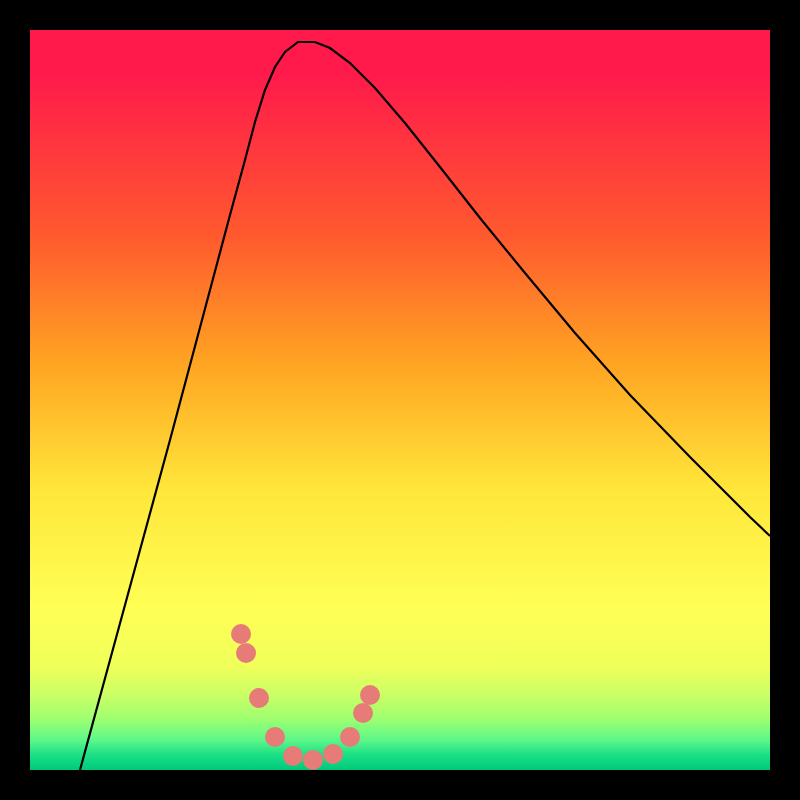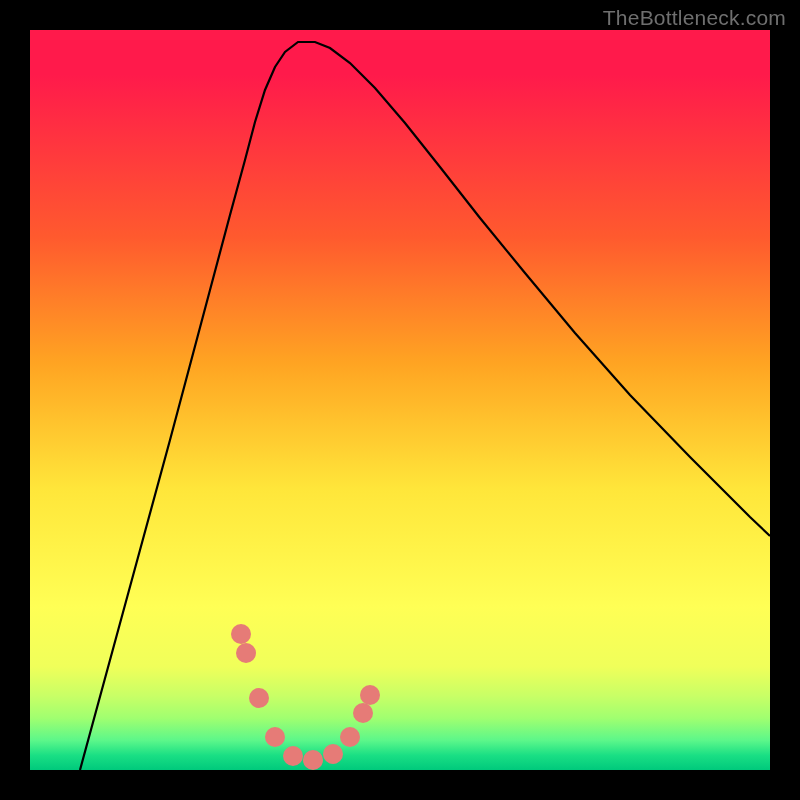--- a/index.html
+++ b/index.html
@@ -48,21 +48,20 @@
   }
   svg.curve {
     position: absolute;
     inset: 0;
   }
 </style>
 </head>
 <body>
 
 <div class="frame">
-  <div class="watermark">TheBottleneck.com</div>
 
   <div class="plot">
     <svg class="curve" viewBox="0 0 740 740" preserveAspectRatio="none">
       <path id="curve-path" fill="none" stroke="#000" stroke-width="2.2" d="M50 740 L80 630 L110 520 L140 410 L160 335 L180 260 L200 185 L215 130 L225 92 L235 60 L245 37 L255 22 L268 12 L285 12 L300 18 L320 33 L345 58 L375 93 L410 137 L450 188 L495 243 L545 303 L600 365 L660 427 L720 487 L740 506"></path>
       <g id="marker-group">
           <circle cx="211" cy="604" r="10" fill="#e67b77"></circle>
           <circle cx="216" cy="623" r="10" fill="#e67b77"></circle>
           <circle cx="229" cy="668" r="10" fill="#e67b77"></circle>
           <circle cx="245" cy="707" r="10" fill="#e67b77"></circle>
           <circle cx="263" cy="726" r="10" fill="#e67b77"></circle>

